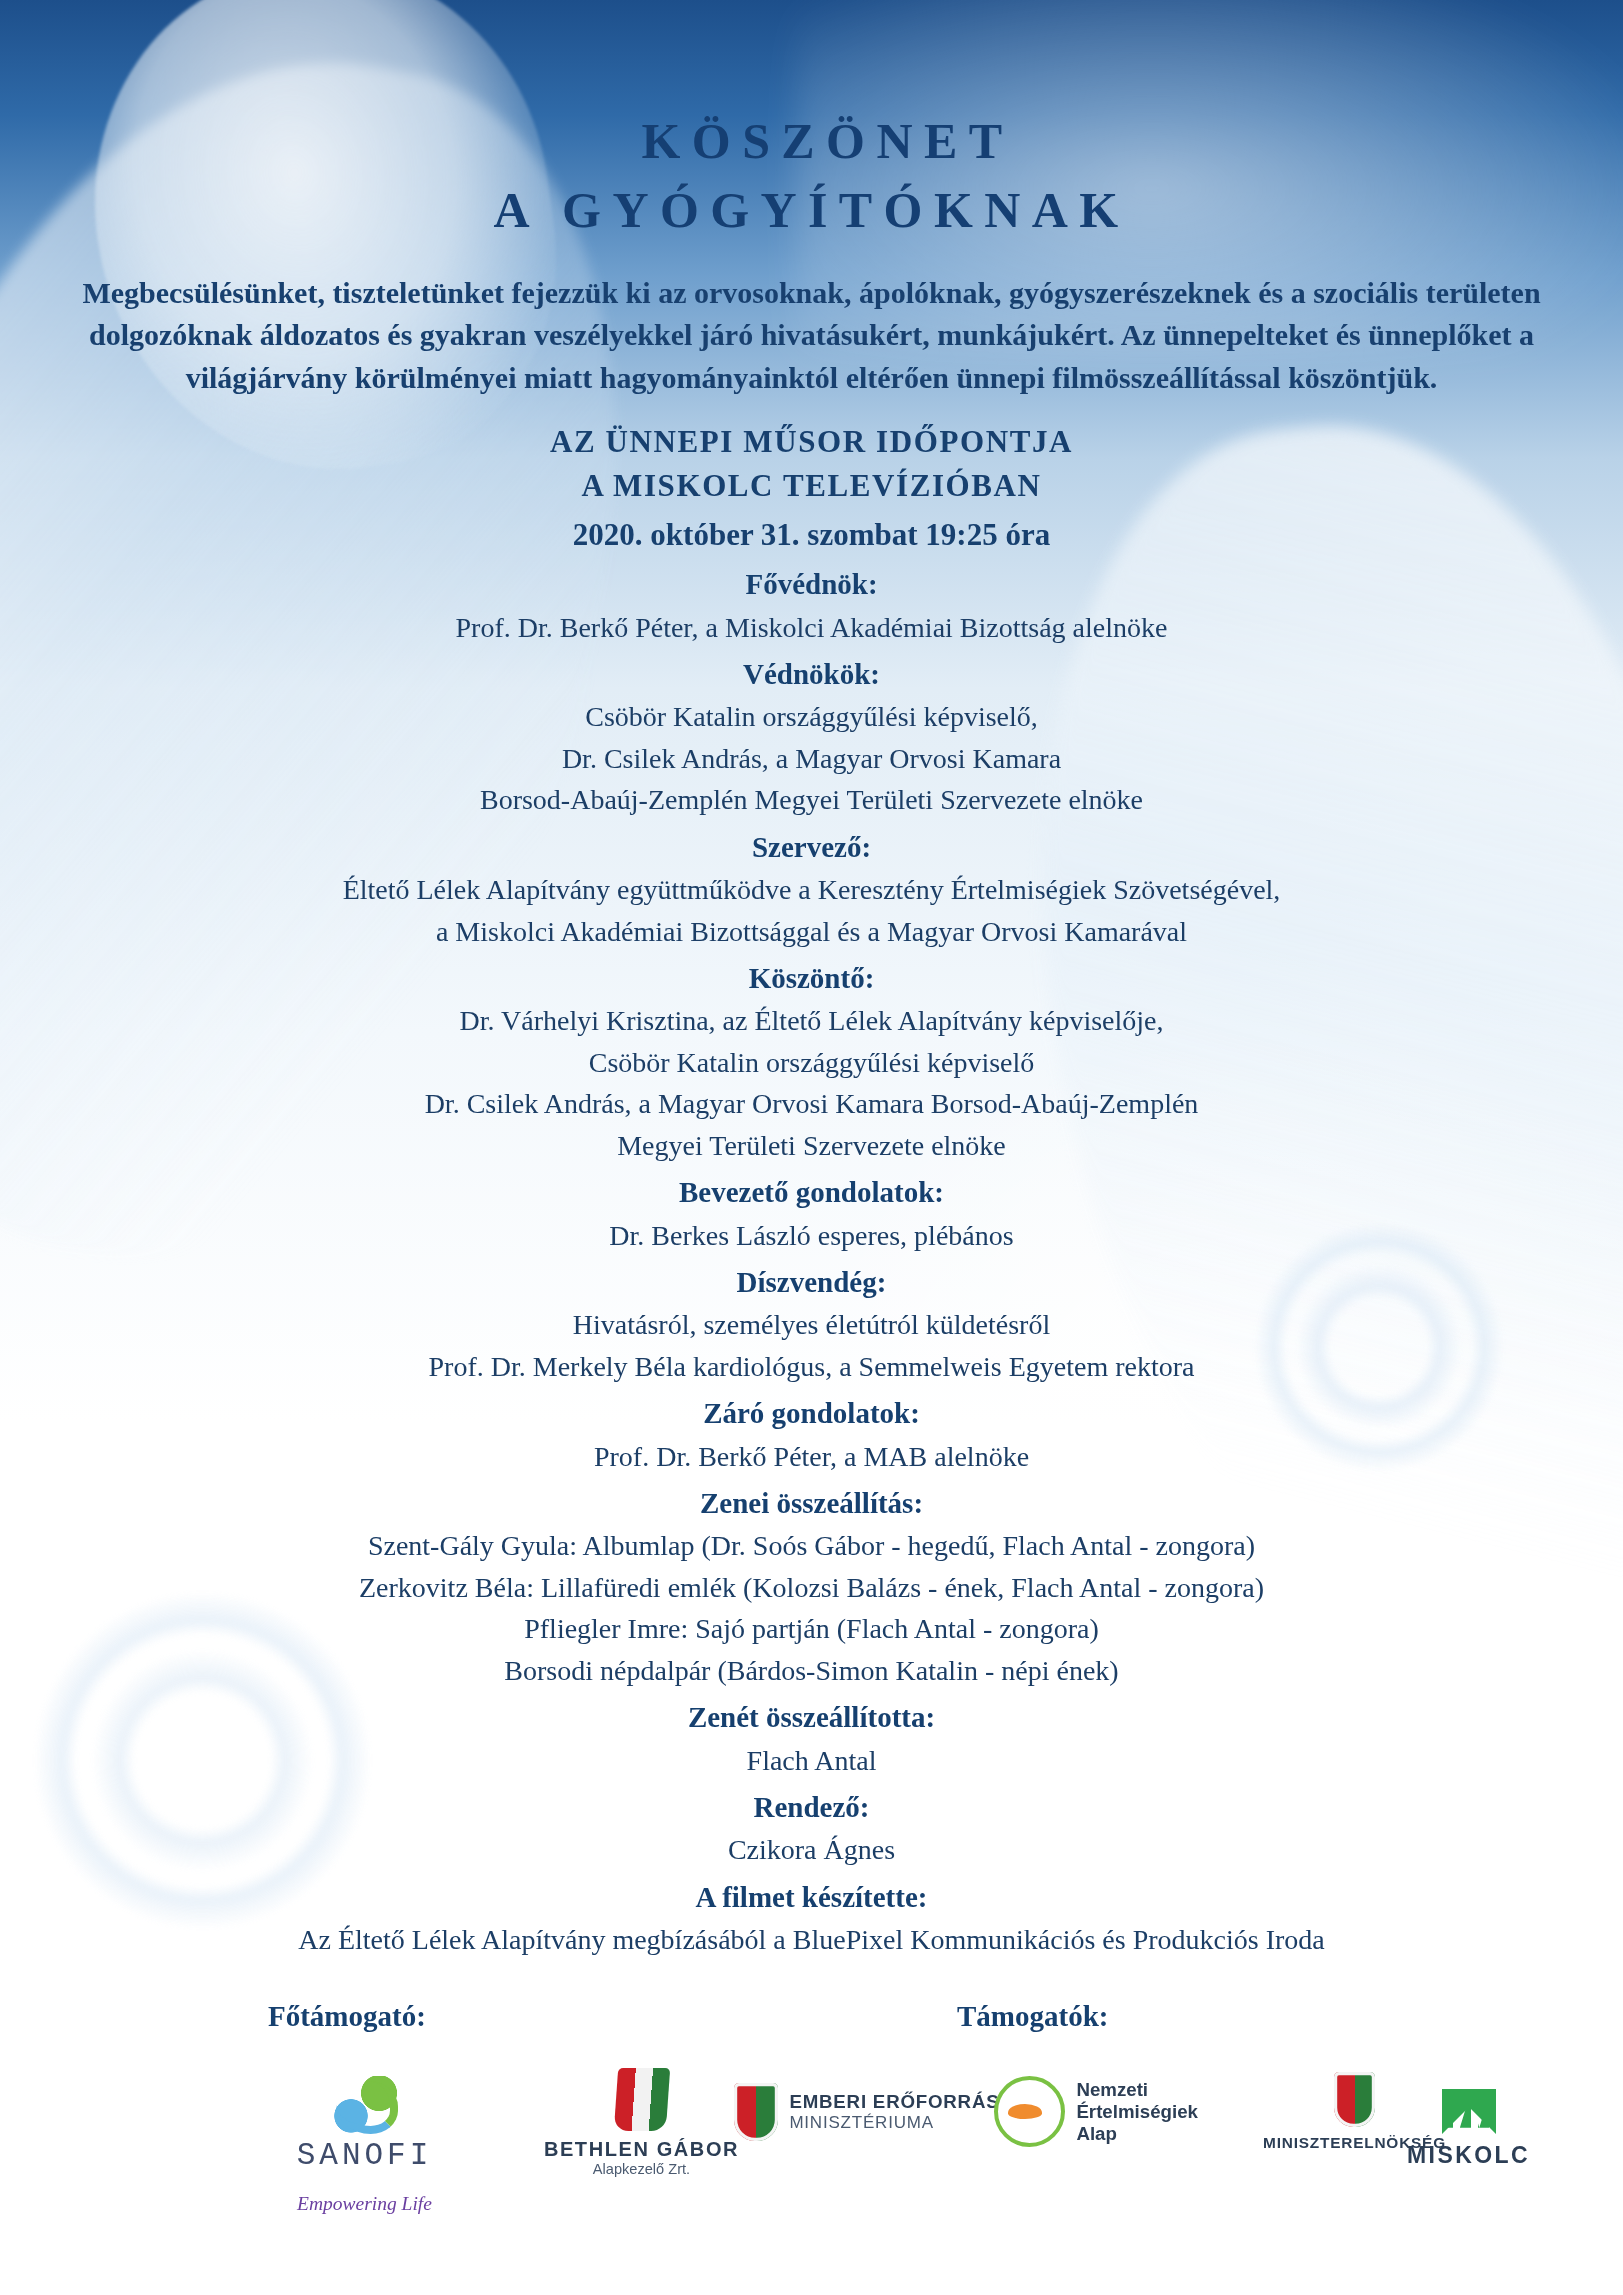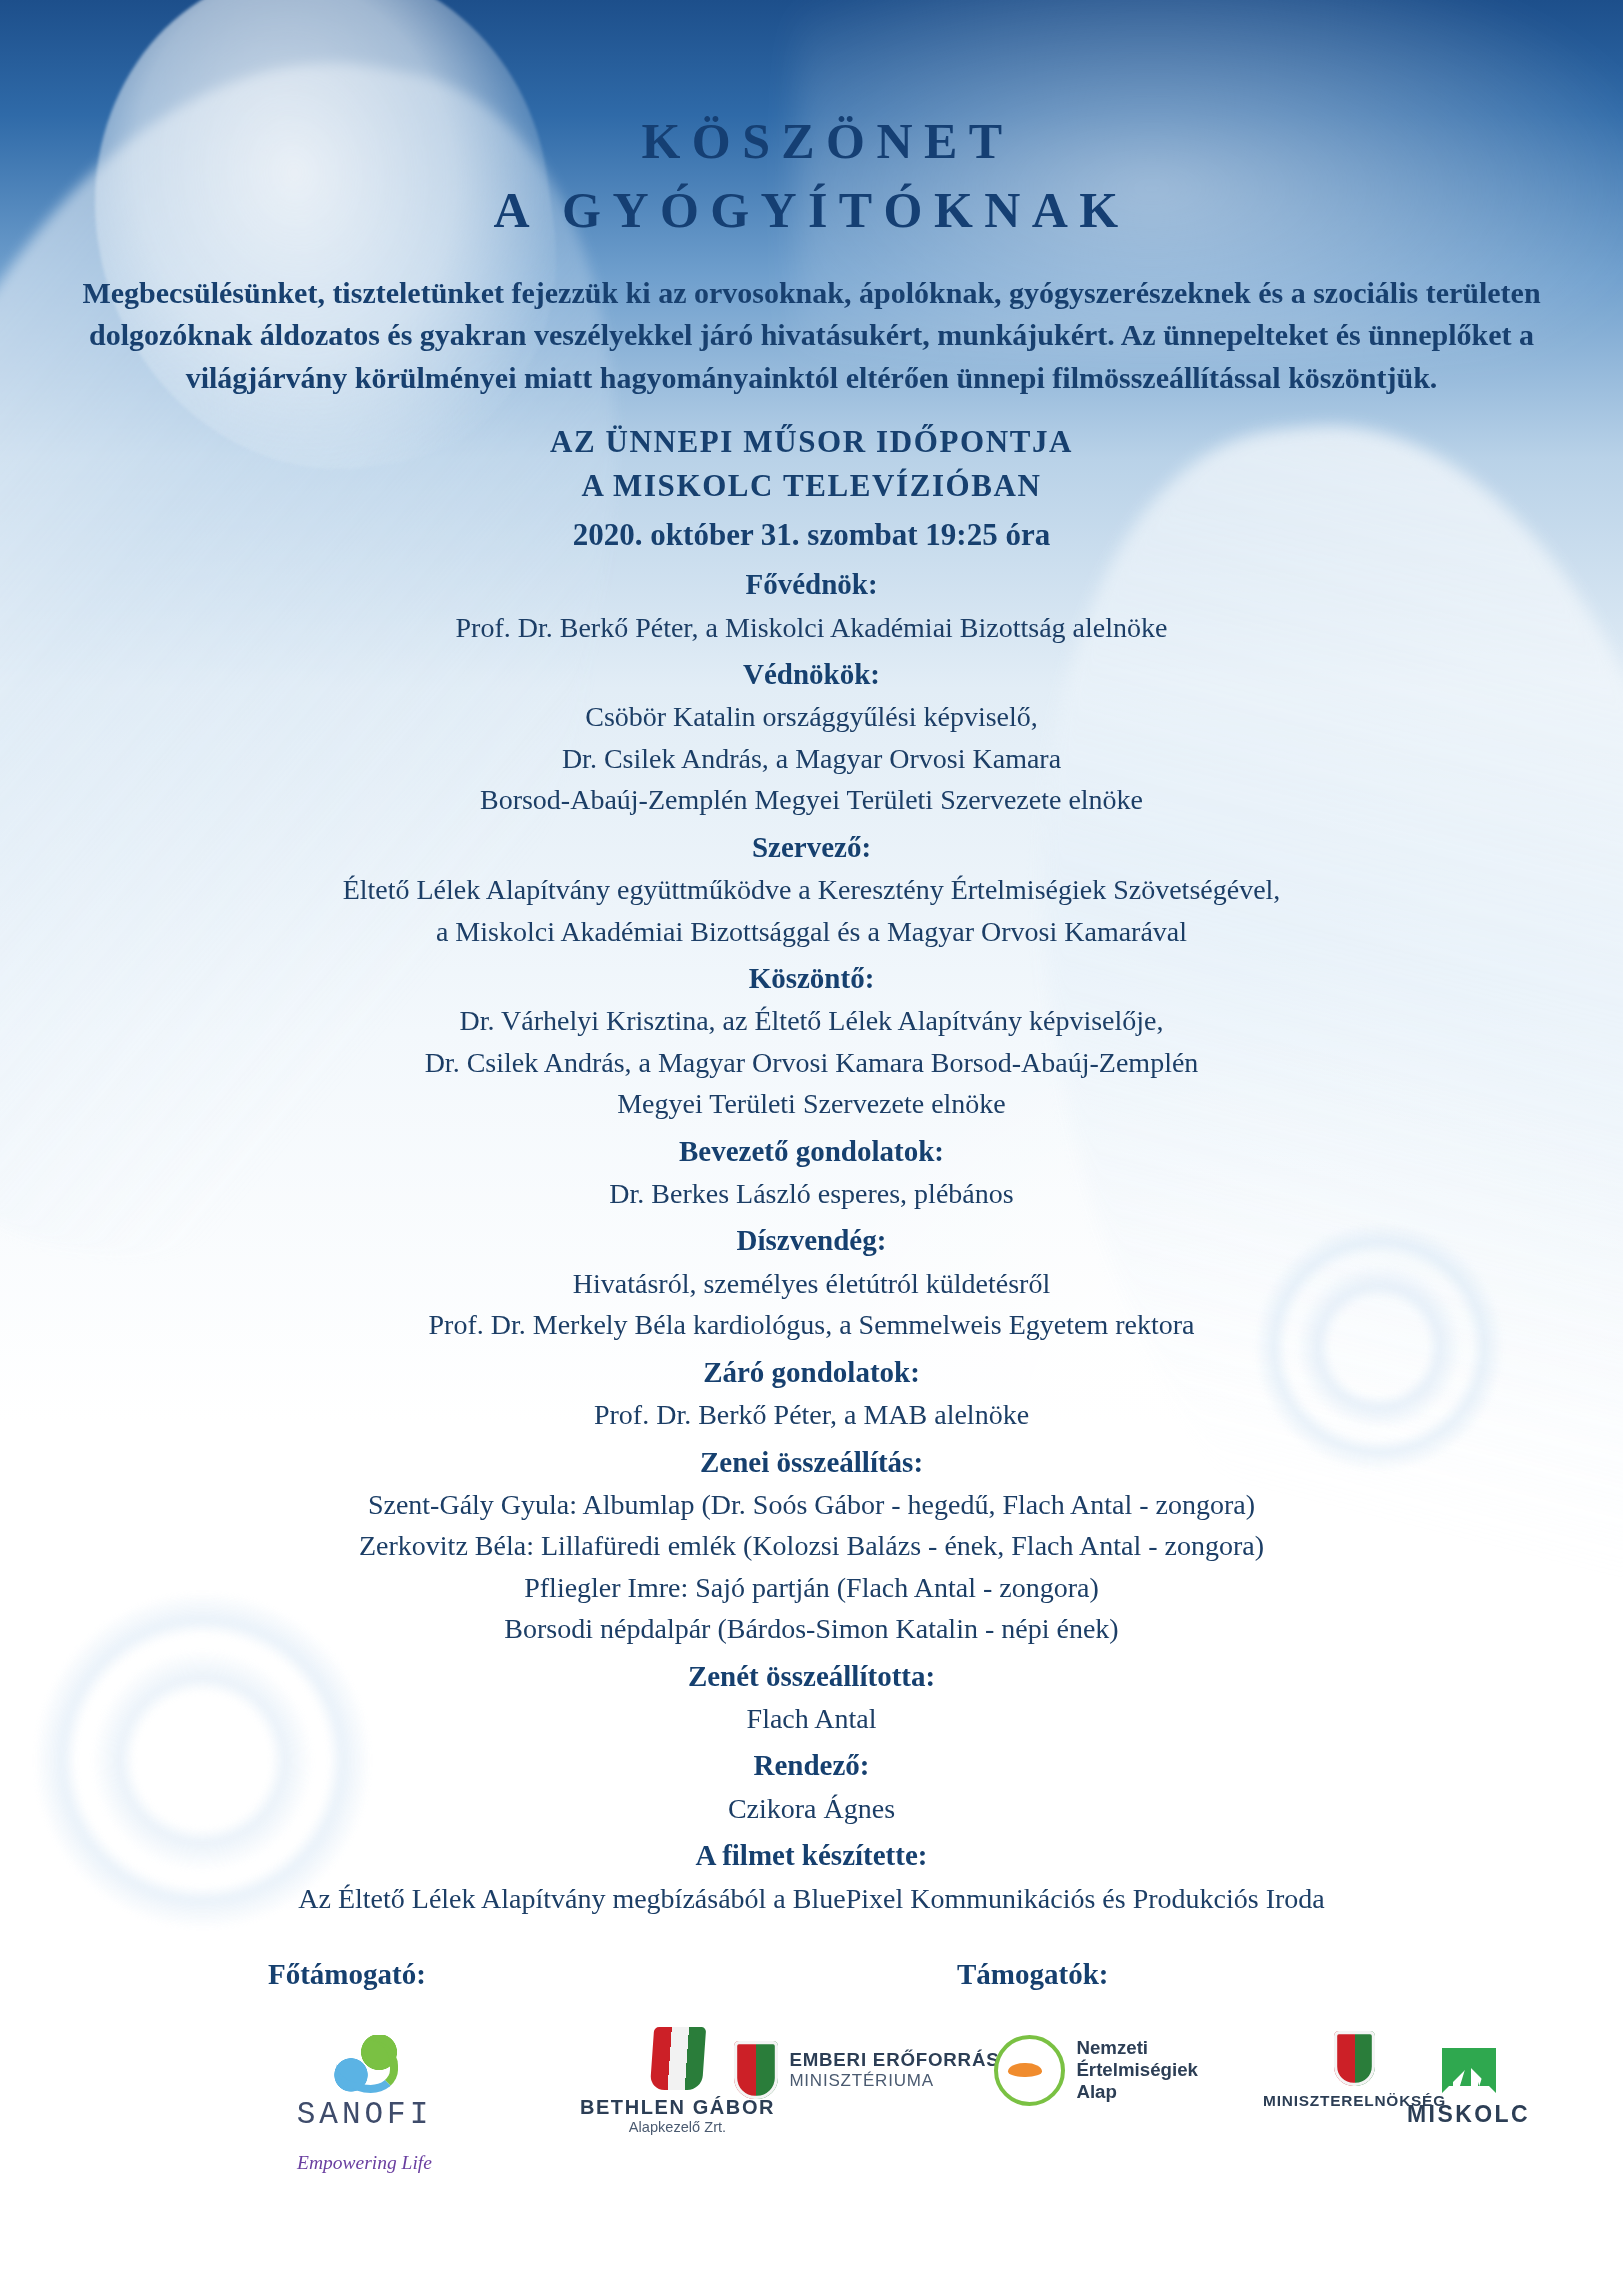--- a/index.html
+++ b/index.html
@@ -158,21 +158,21 @@
   }
   .sanofi-mark:after{
     content:"";position:absolute;left:6.5px;top:4.9px;width:54px;height:45px;
     border-right:8px solid #7ac143;border-bottom:8px solid #5bb3e4;
     border-radius:0 60% 55% 70%;
   }
   .sanofi-name{font-size:31px;letter-spacing:4px;color:#3f4c6b;font-family:Liberation Mono, monospace;}
   .sanofi-tag{font-size:19.5px;color:#6a3fa0;font-style:italic;margin-top:20px;}
 
   
-  .logo-bethlen{left:572px;top:0px;width:211px;text-align:center;}
+  .logo-bethlen{left:536px;top:0px;width:211px;text-align:center;}
   .beth-mark{
     width:52px;height:63px;margin:0 auto 6.5px;
     background:linear-gradient(90deg,#cc2027 0 34%, #f2f2f2 34% 67%, #2a7d3a 67% 100%);
     border-radius:4.9px 4.9px 14.6px 14.6px;
     transform:skewX(-4deg);
   }
   .beth-n{font-size:20px;font-weight:bold;letter-spacing:1.6px;color:#2c3e55;font-family:"Liberation Sans",sans-serif;}
   .beth-s{font-size:14.6px;color:#4a5a70;font-family:"Liberation Sans",sans-serif;}
 
   
@@ -275,20 +275,21 @@
       <div class="lines">
         <div>Éltető Lélek Alapítvány együttműködve a Keresztény Értelmiségiek Szövetségével,</div>
         <div>a Miskolci Akadémiai Bizottsággal és a Magyar Orvosi Kamarával</div>
       </div>
     </div>
 
     <div class="section">
       <div class="role">Köszöntő:</div>
       <div class="lines">
         <div>Dr. Várhelyi Krisztina, az Éltető Lélek Alapítvány képviselője,</div>
+        <div>Csöbör Katalin országgyűlési képviselő</div>
         <div>Dr. Csilek András, a Magyar  Orvosi Kamara Borsod-Abaúj-Zemplén</div>
         <div>Megyei Területi Szervezete elnöke</div>
       </div>
     </div>
 
     <div class="section">
       <div class="role">Bevezető gondolatok:</div>
       <div class="lines">
         <div>Dr. Berkes László esperes, plébános</div>
       </div>

